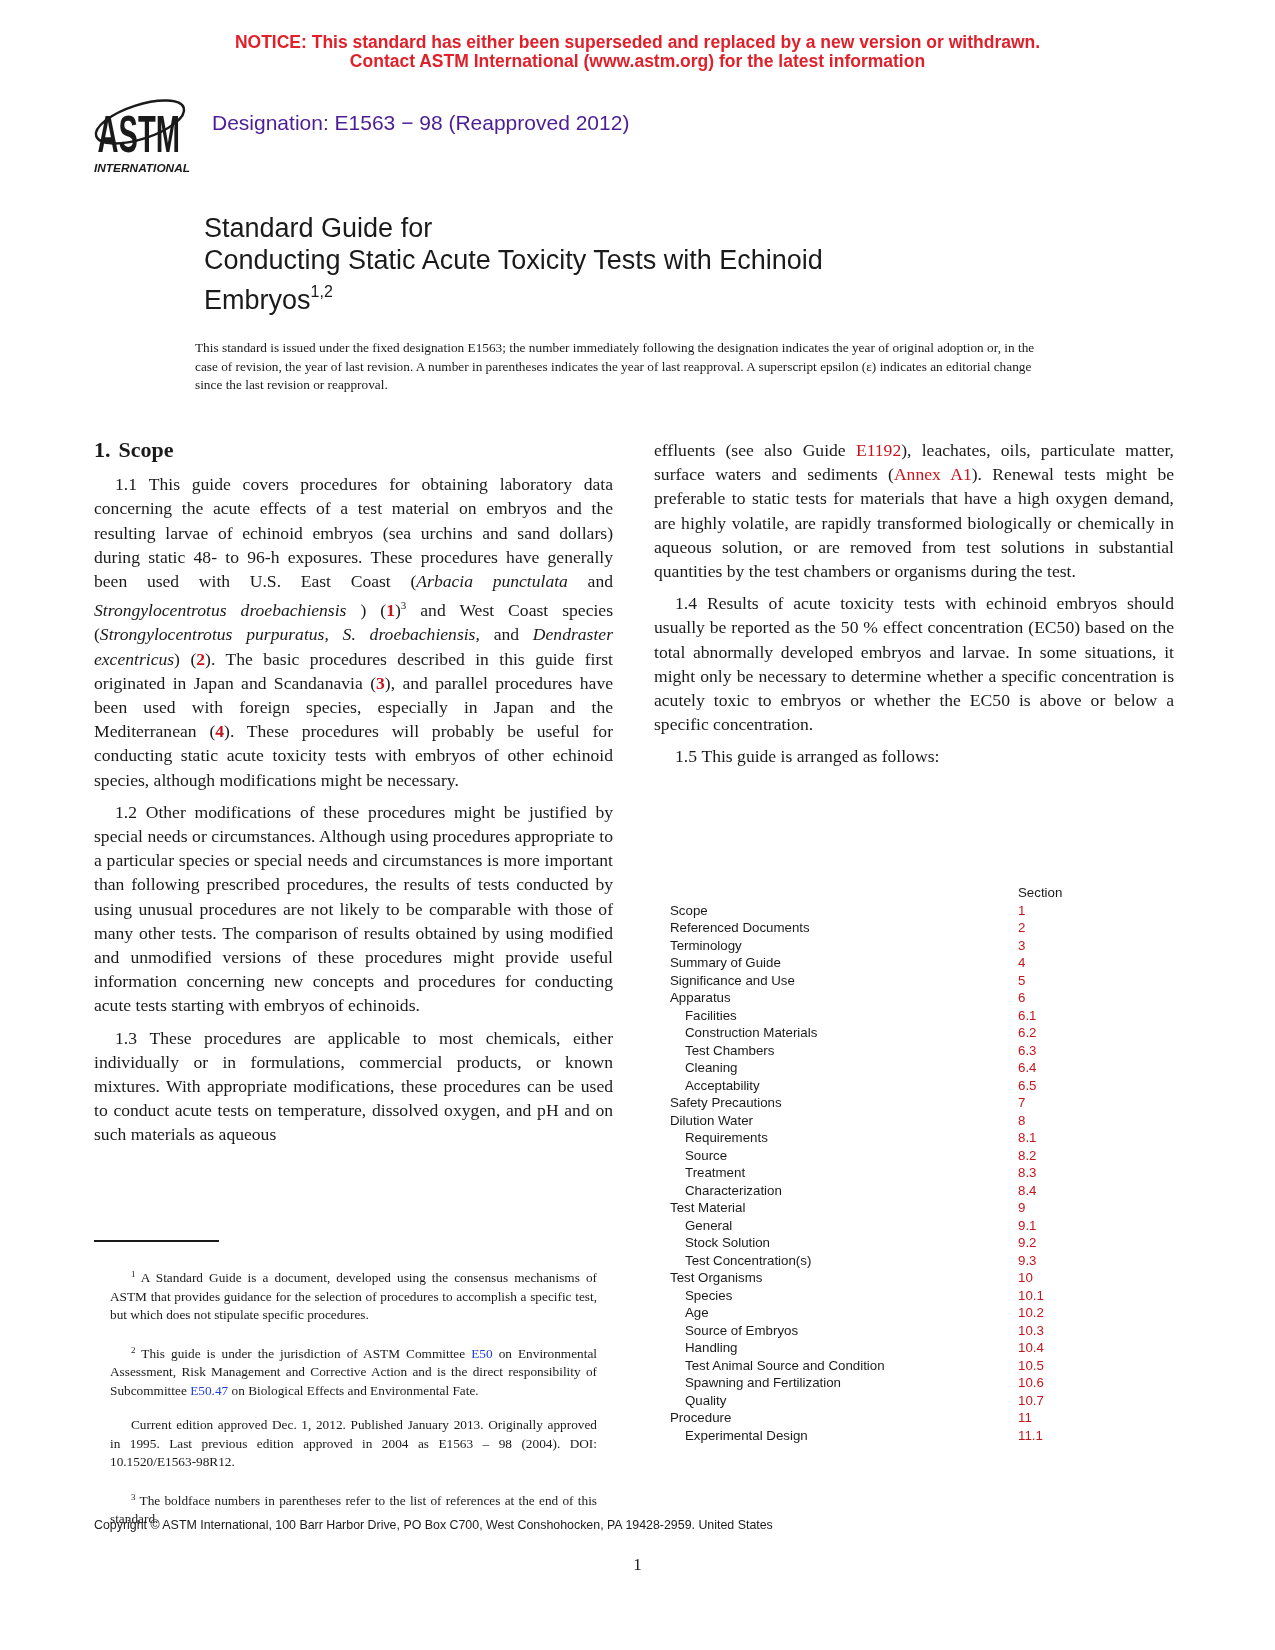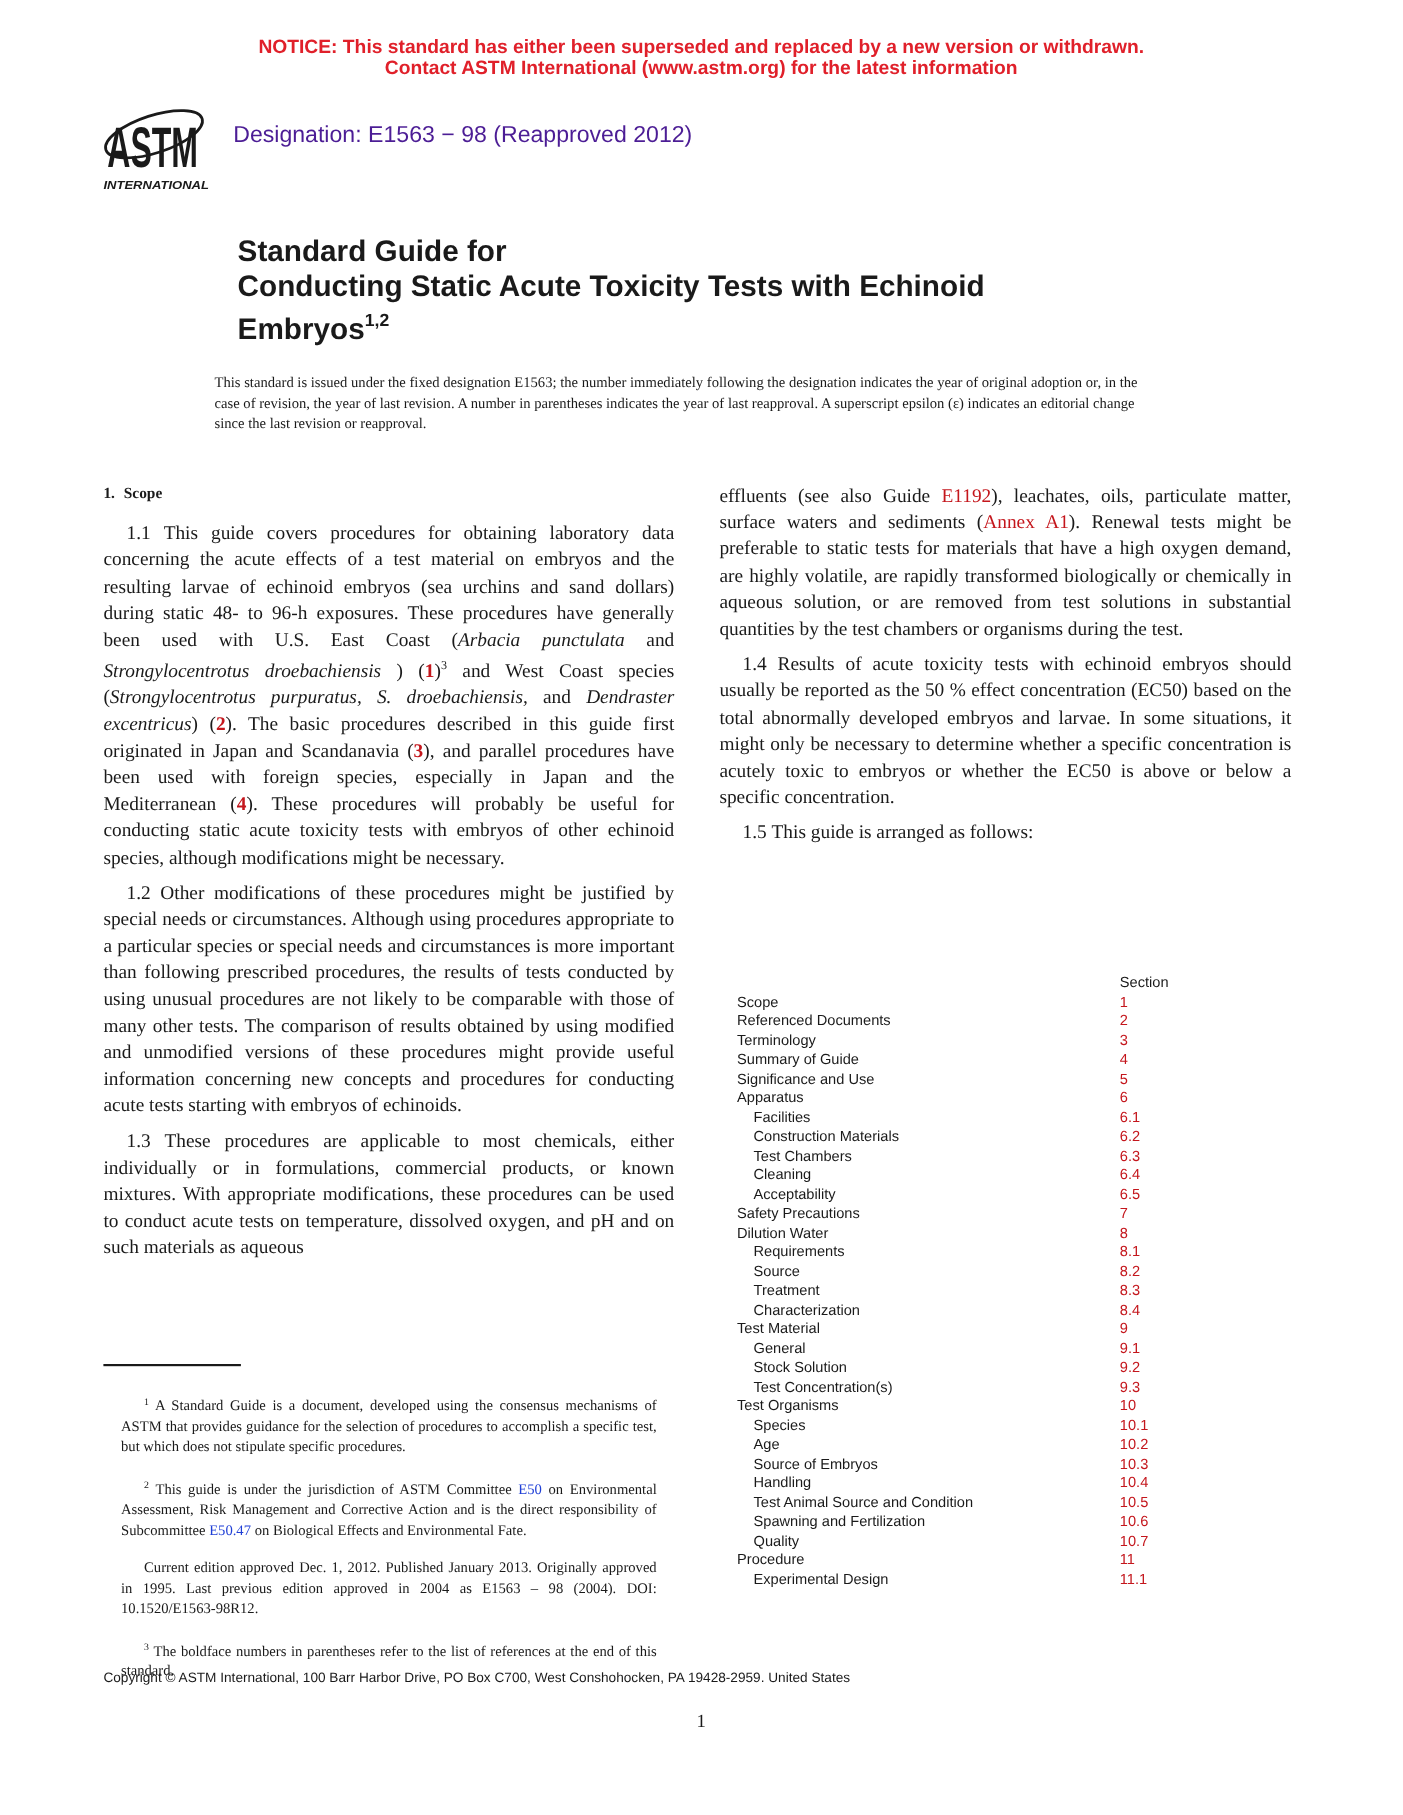--- a/index.html
+++ b/index.html
@@ -8,31 +8,31 @@
   .serif { font-family: "Liberation Serif", "DejaVu Serif", serif; }
   .link-red { color: #c4161c; }
   .link-blue { color: #1f3fd6; }
 
   .notice { position: absolute; top: 33px; left: 0; width: 1275px; text-align: center;
     font-weight: bold; font-size: 17.5px; line-height: 19px; color: #e0202a; }
 
   .logo { position: absolute; left: 92px; top: 80px; width: 100px; height: 95px; }
   .designation { position: absolute; left: 212px; top: 111px; font-size: 21px; color: #4c1d95; }
 
-  .title { position: absolute; left: 216px; top: 212px; font-weight: bold; font-size: 27px; line-height: 32px; color: #1a1a1a; }
+  .title { position: absolute; left: 204px; top: 212px; font-weight: normal; font-size: 27px; line-height: 32px; color: #1a1a1a; }
   .title sup { font-size: 16px; vertical-align: 12px; }
 
   .issued { position: absolute; left: 195px; top: 339px; width: 850px; font-size: 13.3px; line-height: 18.5px; color: #1a1a1a; }
 
   .col { position: absolute; font-size: 17.6px; line-height: 24.2px; text-align: justify; }
   .col-left { left: 94px; top: 438px; width: 519px; }
   .col-right { left: 654px; top: 438px; width: 520px; }
   .col p { margin: 0 0 8px 0; text-indent: 21px; }
   .col p.noindent { text-indent: 0; }
-  .h1 { font-weight: bold; font-size: 14px; margin: 0 0 10px 0; }
+  .h1 { font-weight: bold; font-size: 22px; margin: 0 0 10px 0; }
   .h1 .num { margin-right: 8px; }
   i { font-style: italic; }
   b.ref { font-weight: bold; }
   sup.fn { font-size: 11px; vertical-align: 7px; }
 
   .fn-rule { position: absolute; left: 94px; top: 1240px; width: 125px; height: 1.5px; background: #1a1a1a; }
   .footnotes { position: absolute; left: 94px; top: 1249px; width: 519px; font-size: 13.3px; line-height: 18.5px; text-align: justify; }
   .footnotes p { margin: 16px; text-indent: 21px; }
   .footnotes sup { font-size: 9px; vertical-align: 5px; }
 

